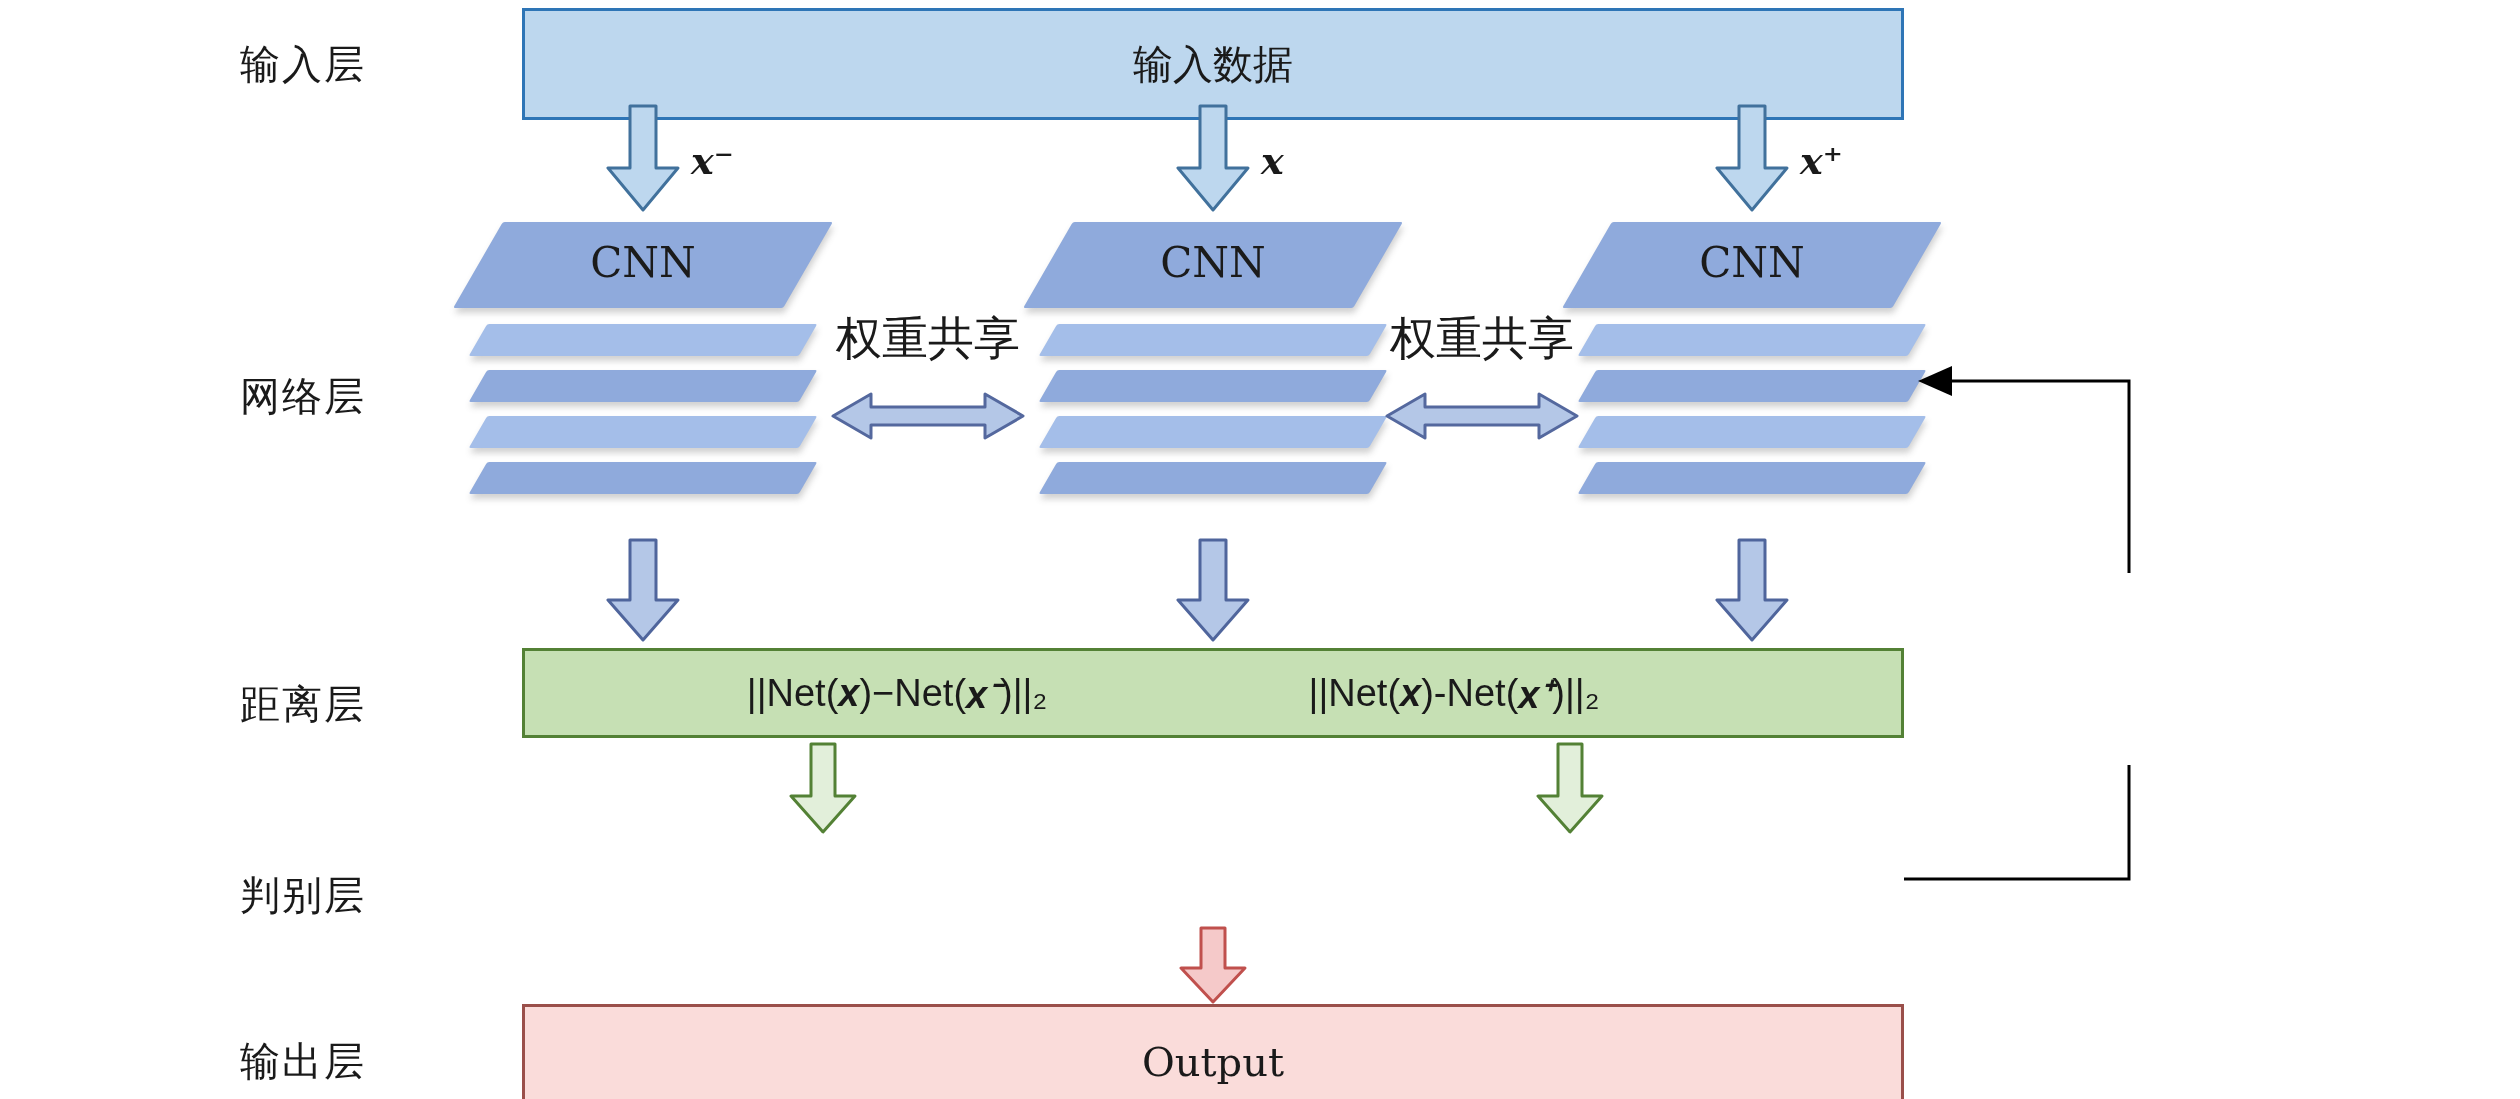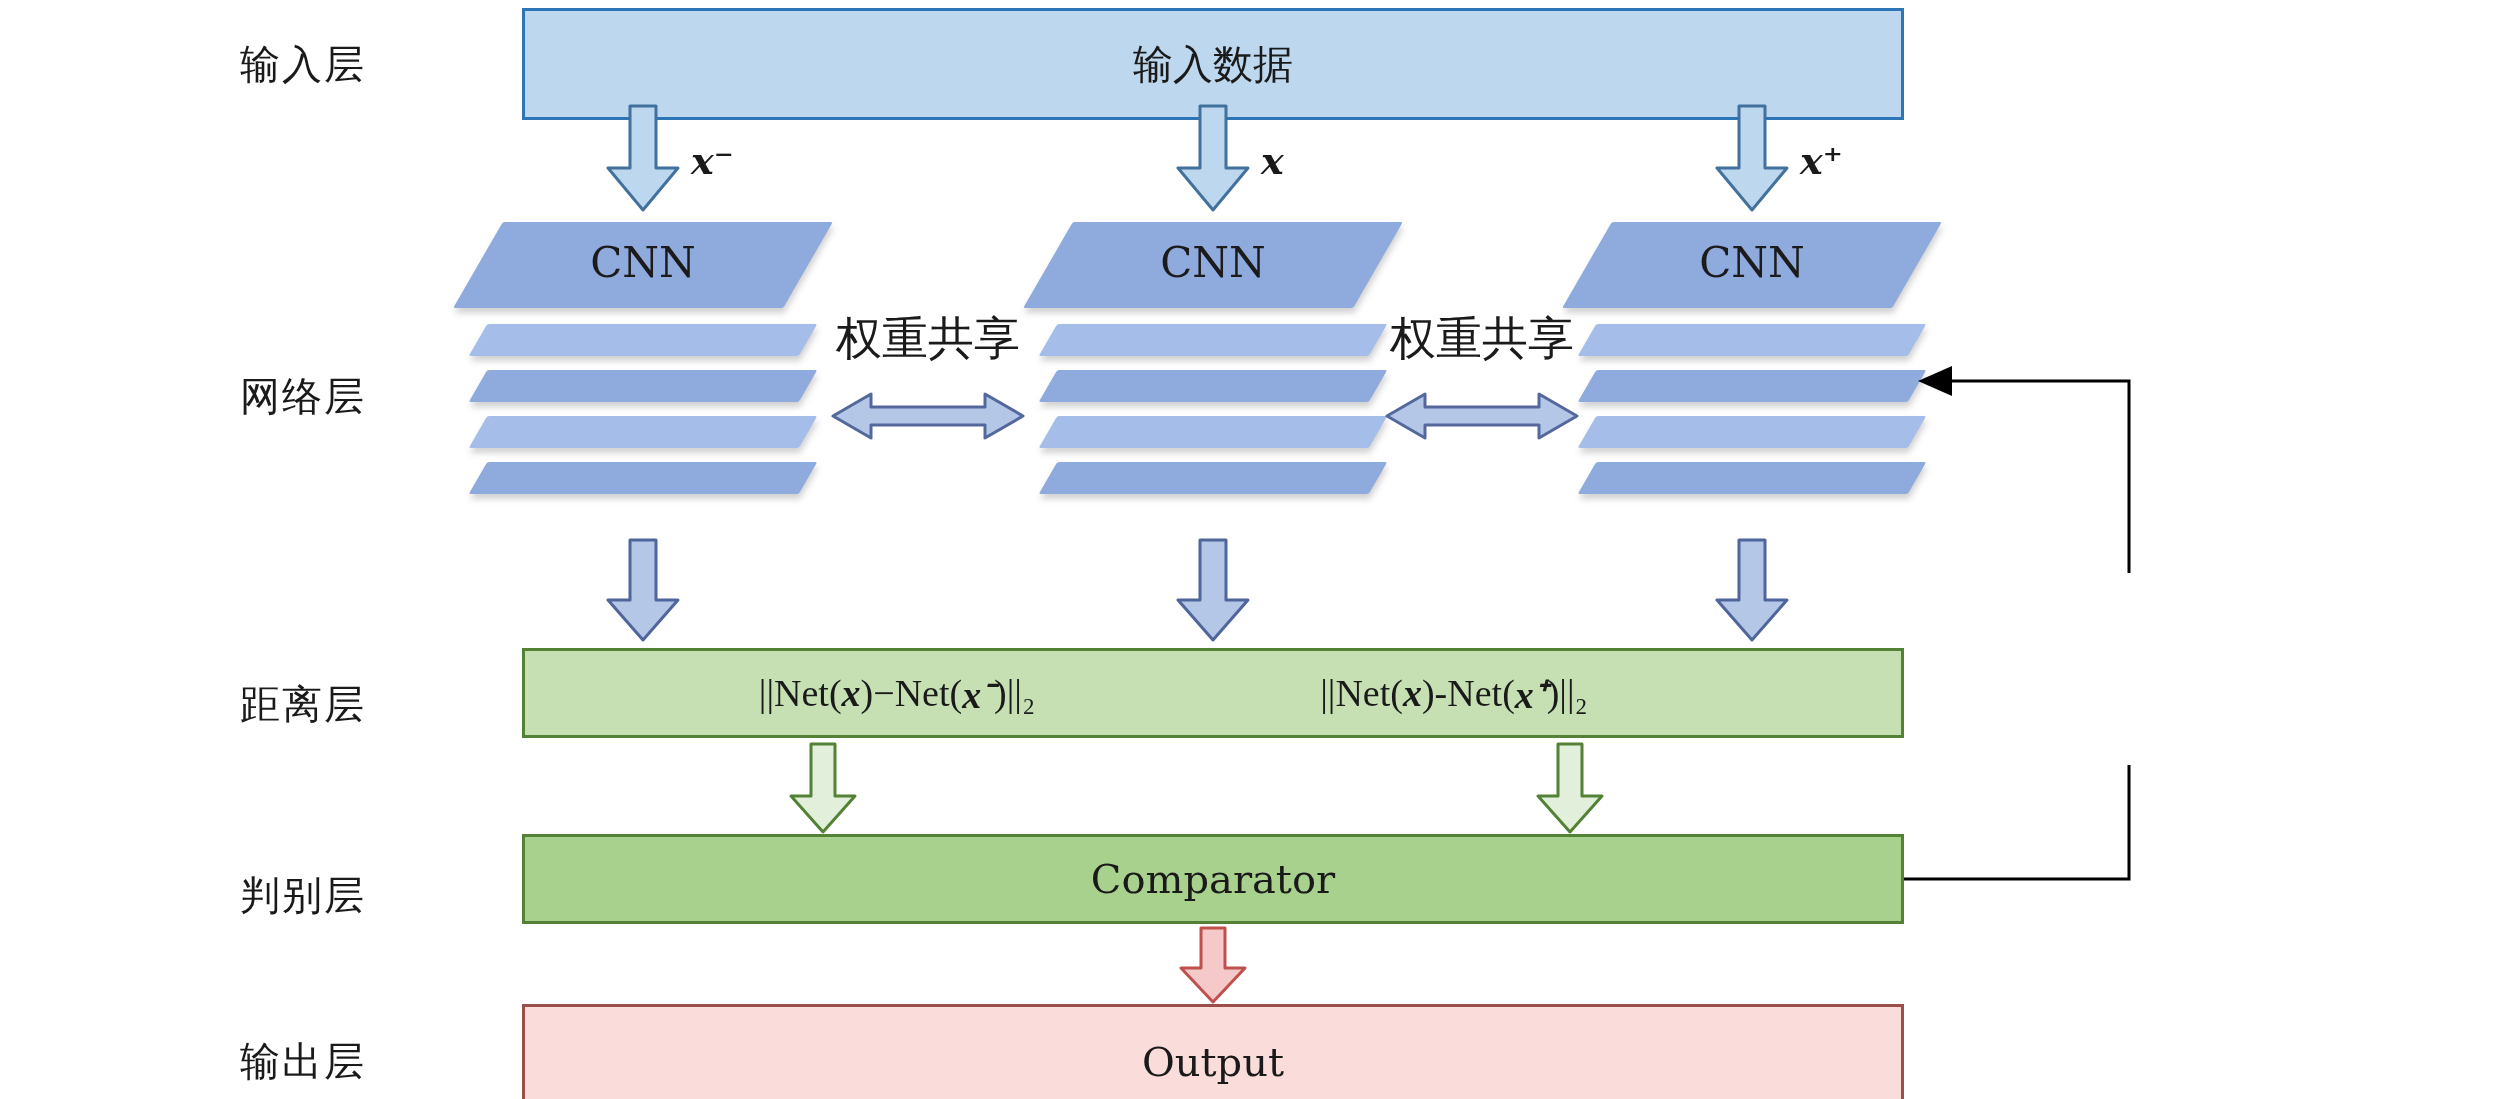--- a/index.html
+++ b/index.html
@@ -47,21 +47,21 @@
     position:absolute;width:330px;top:238px;text-align:center;
     font-family:"DejaVu Serif","Liberation Serif",serif;font-size:42px;color:#1b1b1b;
   }
   .share-label{
     position:absolute;width:240px;top:308px;text-align:center;
     font-size:46px;white-space:nowrap;
   }
   .formula{
     position:absolute;top:648px;height:90px;width:500px;
     display:flex;align-items:center;justify-content:center;
-    font-family:Liberation Serif, serif;font-size:38px;white-space:nowrap;
+    font-family:Liberation Sans, sans-serif;font-size:38px;white-space:nowrap;
   }
   .math-x{font-weight:bold;font-style:italic;}
   .triplet-box{
     position:absolute;left:1993px;top:574px;width:272px;height:190px;
     background:var(--triplet_fill,#EDF5E8);border:3px dashed var(--triplet_stroke,#1a1a1a);
     box-sizing:border-box;display:flex;flex-direction:column;align-items:center;justify-content:center;
     font-family:"DejaVu Serif","Liberation Serif",serif;font-size:40px;line-height:50px;
   }
   .connector-line{stroke:var(--line,#000);stroke-width:3;fill:none;}
   .connector-head{fill:var(--line,#000);}
@@ -158,23 +158,20 @@
       <span>)||₂</span>
   </div>
 
   <svg class="svg-abs" style="left:789px;top:742px" width="68" height="92">
     <polygon class="a3" points="22,2 46,2 46,54 66,54 34,90 2,54 22,54"></polygon>
   </svg>
   <svg class="svg-abs" style="left:1536px;top:742px" width="68" height="92">
     <polygon class="a3" points="22,2 46,2 46,54 66,54 34,90 2,54 22,54"></polygon>
   </svg>
 
-  <div class="band comp-band">
-    <span>Comparator</span>
-  </div>
 
   <svg class="svg-abs" style="left:1179px;top:926px" width="68" height="78">
     <polygon class="a4" points="22,2 46,2 46,42 66,42 34,76 2,42 22,42"></polygon>
   </svg>
 
   <div class="band out-band">
     <span>Output</span>
   </div>
 
 

